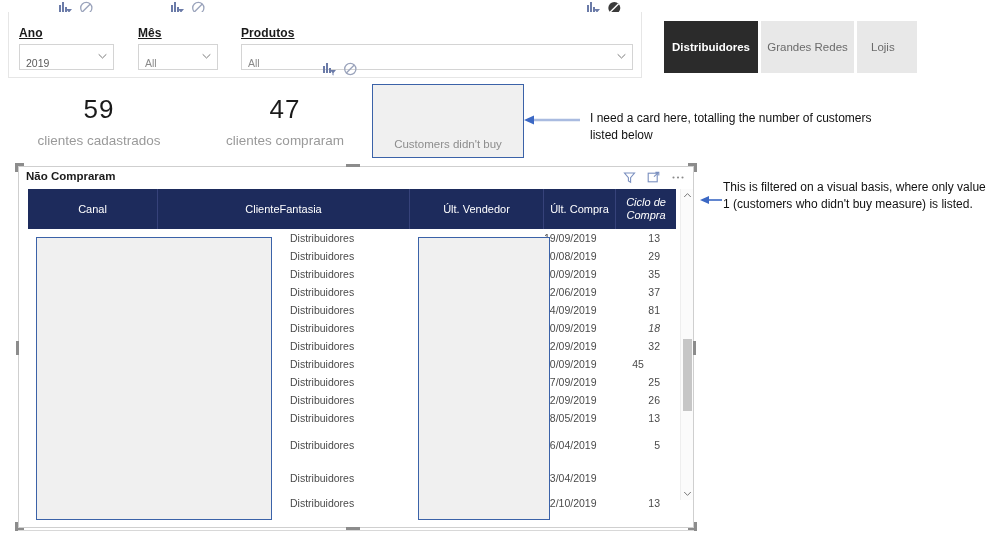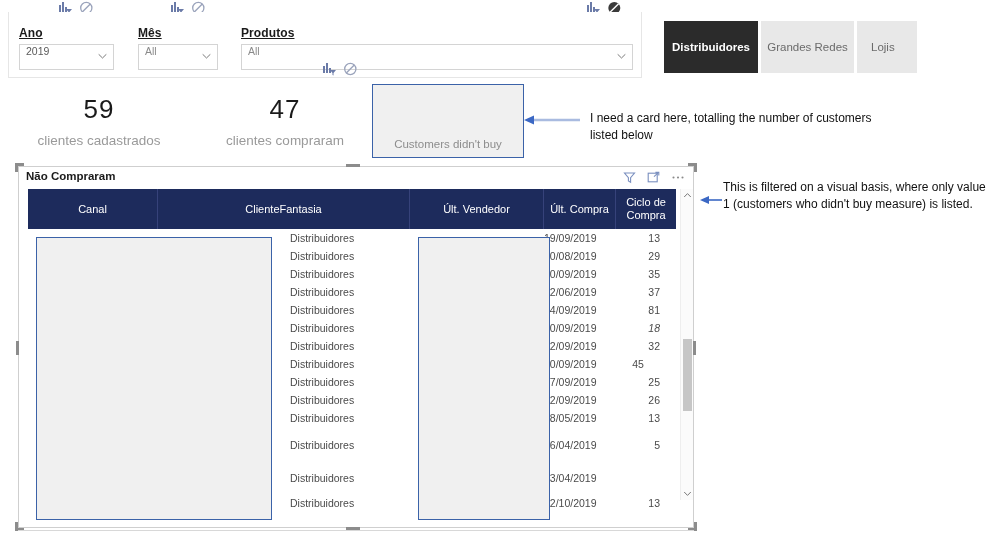--- a/index.html
+++ b/index.html
@@ -21,21 +21,21 @@
     position: absolute; left: 8px; top: 12px; width: 634px; height: 66px;
     background: #ffffff; border: 1px solid #e6e6e6; border-top: none;
   }
   .sl-label {
     position: absolute; font-size: 12px; font-weight: bold; color: #1a1a1a;
     letter-spacing: .1px;
     text-decoration: underline;
   }
   .sl-box {
     position: absolute; height: 21px; border: 1px solid #d4d4d4; background: #fff;
-    display: flex; align-items: flex-end; padding: 12px 6px;
+    display: flex; align-items: flex-start; padding: 12px 6px;
     font-size: 10.5px; color: #8a8a8a;
   }
   .sl-box.has-val { color: #5a5a5a; }
   .sl-box .chev {
     position: absolute; right: 6px; top: 50%; transform: translateY(-60%);
     width: 9px; height: 6px;
   }
 
   
   .tabstrip { position: absolute; left: 664px; top: 21px; display: flex; gap: 3px; }
@@ -79,21 +79,21 @@
 
   .tbl { position: absolute; left: 9px; top: 22px; width: 648px; }
   .thead {
     display: flex; background: #1d2b5c; color: #ffffff; height: 40px;
   }
   .th {
     display: flex; align-items: center; justify-content: center;
     font-size: 11px; text-align: center; line-height: 13px;
     border-right: 1px solid #36427a;
   }
-  .th:last-child { border-right: none; }
+  .th:last-child { border-right: none; font-style: italic; }
   .tbody { position: relative; background: #fff; }
   .trow { display: flex; align-items: center; border-bottom: 0px; }
   .td { font-size: 10.5px; color: #4a4a4a; }
   .td.canal { padding-left: 10px; }
   .td.dt { text-align: left; }
   .td.cyc { text-align: right; padding-right: 16px; }
 
   .redact {
     position: absolute; background: #f0f0f0; border: 1.3px solid #3b62a8;
   }

